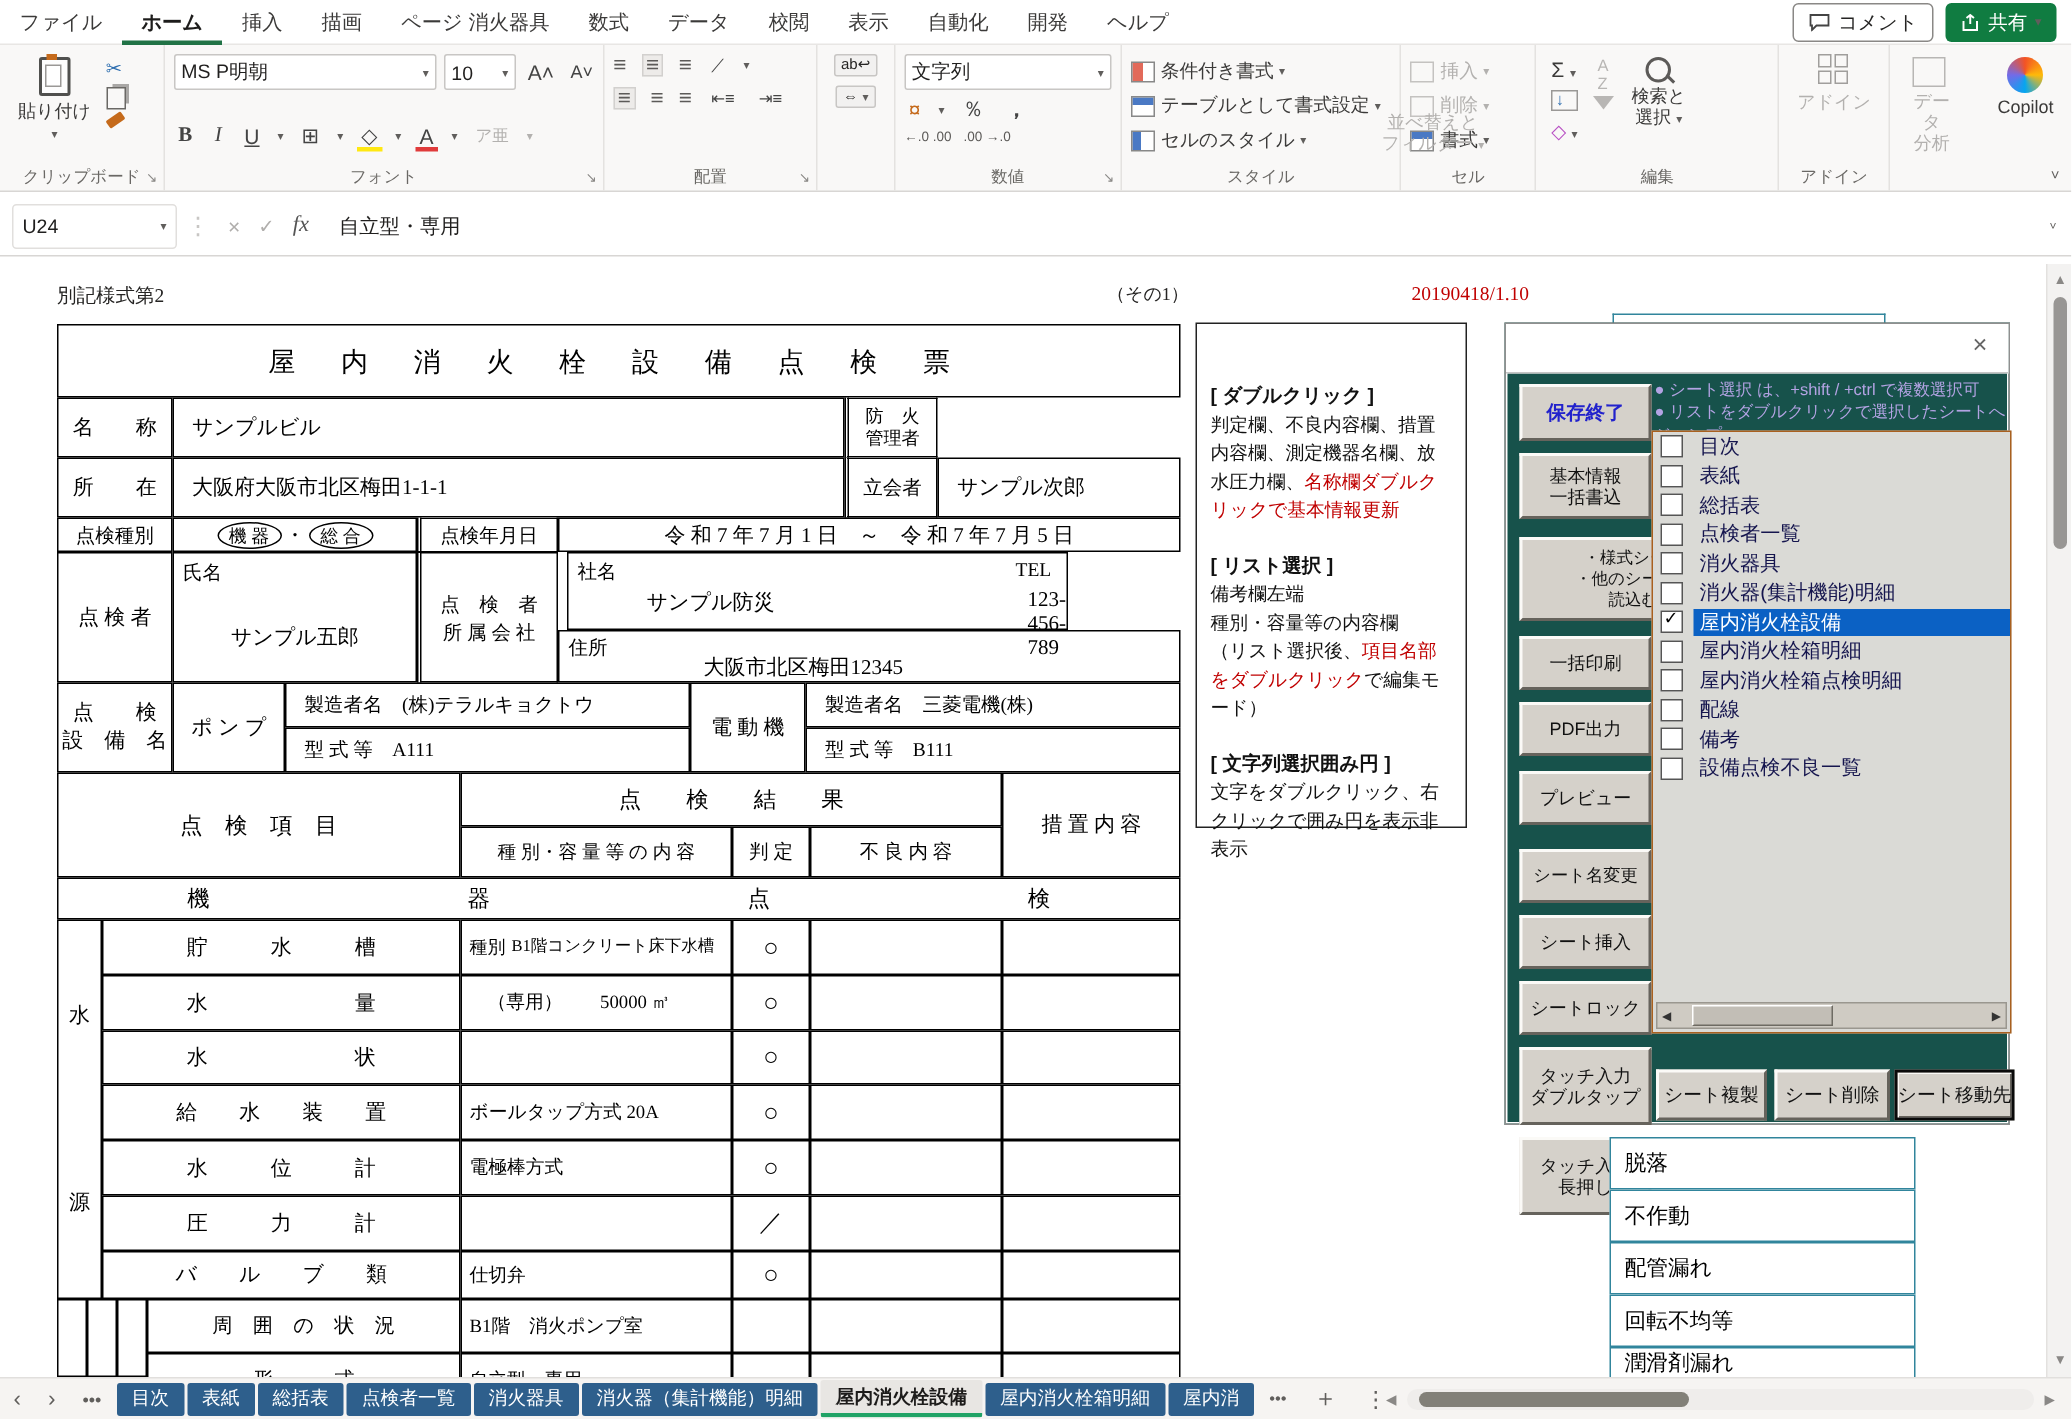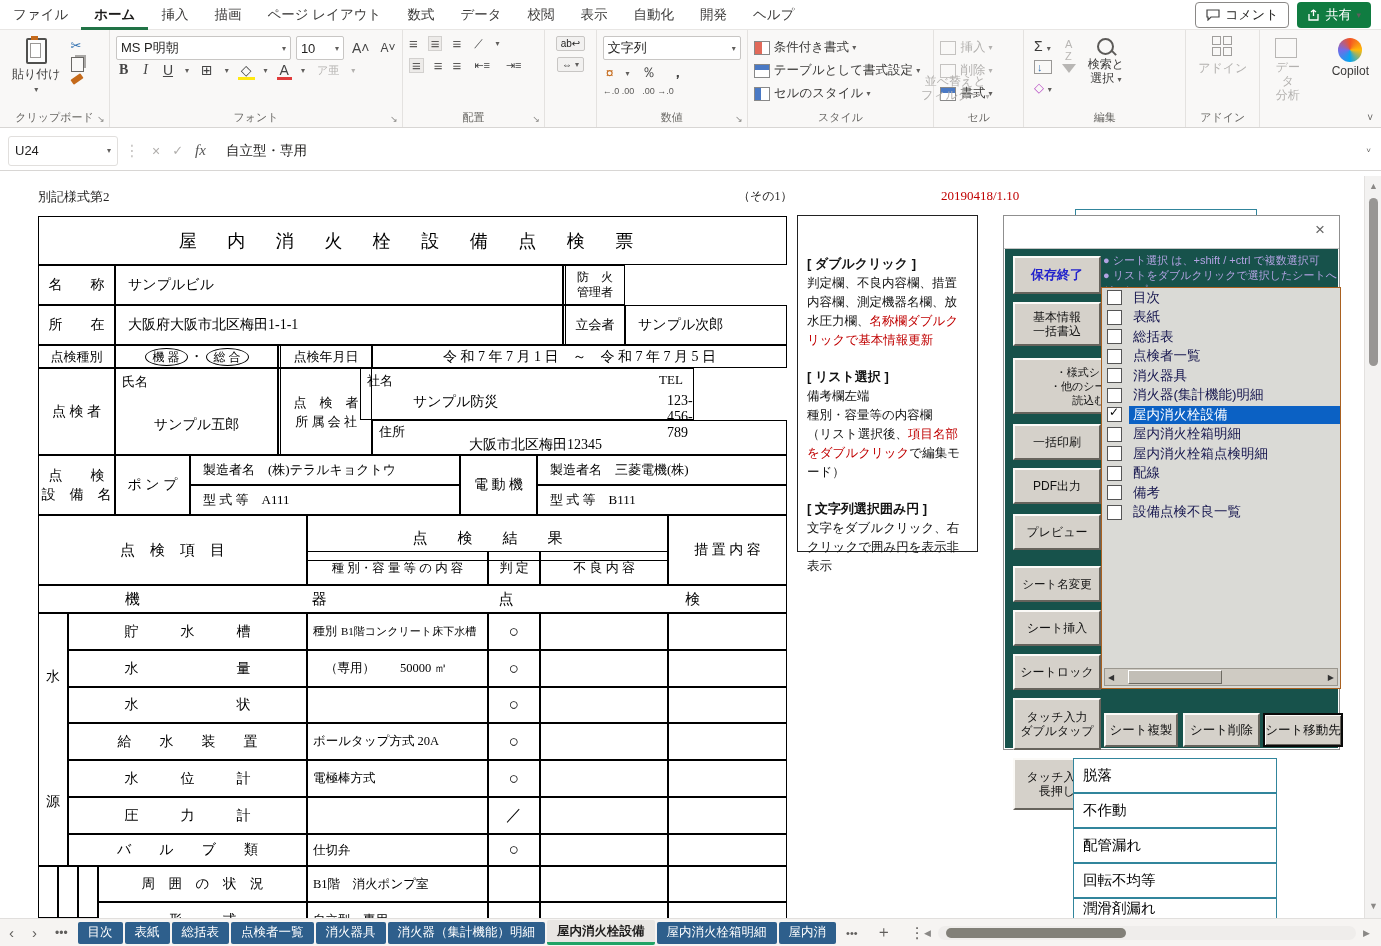--- a/index.html
+++ b/index.html
@@ -30,21 +30,21 @@
   .fmt{font-size:14px;color:#444;padding:0 3px;}
   .ubar{display:inline-block;position:relative;}
   .ubar i{position:absolute;left:0;right:0;bottom:-2px;height:3px;}
   .bars{font-size:15px;color:#5c5a58;line-height:13px;}
   .boxed{border:1px solid #c8c6c4;border-radius:2px;background:#f2f1f0;padding:1px 4px;display:flex;align-items:center;gap:3px;}
   .dis{color:#b3b1af !important;}
   .sty-ic{width:14px;height:12px;border:1px solid #888;display:inline-block;margin-right:4px;}
   .sty1{background:linear-gradient(90deg,#e26a5a 50%,#fff 50%);}
   .sty2{background:linear-gradient(180deg,#4a79c4 40%,#fff 40%);}
   .sty3{background:linear-gradient(90deg,#4a79c4 40%,#fff 40%);}
-  .smallrow{font-size:12.5px;color:#3b3a39;display:flex;align-items:center;margin:3px 0;font-family:Liberation Serif, serif;}
+  .smallrow{font-size:12.5px;color:#3b3a39;display:flex;align-items:center;margin:3px 0;}
   .twoline{font-size:12px;color:#3b3a39;text-align:center;line-height:14px;}
   .grid4{width:22px;height:22px;display:grid;grid-template-columns:9px 9px;grid-template-rows:9px 9px;gap:2px;}
   .grid4 i{border:1.5px solid #a09e9c;}
   .copilot{width:24px;height:24px;border-radius:50%;background:conic-gradient(#f35325,#ffba08,#05a6f0,#736be8,#f35325);}
   .icon-search{width:13px;height:13px;border:2px solid #5c5a58;border-radius:50%;position:relative;}
   .icon-search::after{content:"";position:absolute;width:6px;height:2px;background:#5c5a58;transform:rotate(45deg);right:-5px;bottom:-1px;}
   .funnel{width:0;height:0;border-left:7px solid transparent;border-right:7px solid transparent;border-top:9px solid #b8b6b4;}
   
   .fbar{left:0;top:131px;width:1381px;height:40px;background:#fff;border-bottom:1px solid #d8d6d4;display:flex;align-items:center;}
   .namebox{width:96px;height:28px;margin-left:8px;border:1px solid #e1dfdd;border-radius:3px;display:flex;align-items:center;padding:0 6px;font-size:13px;color:#201f1e;}
@@ -96,21 +96,21 @@
 </head>
 <body>
 
 <div class="screen">
 
   <div class="abs menubar">
     <div class="rtab">ファイル</div>
     <div class="rtab active">ホーム</div>
     <div class="rtab">挿入</div>
     <div class="rtab">描画</div>
-    <div class="rtab">ページ レイアウト</div>
+    <div class="rtab">ページ 消火器具</div>
     <div class="rtab">数式</div>
     <div class="rtab">データ</div>
     <div class="rtab">校閲</div>
     <div class="rtab">表示</div>
     <div class="rtab">自動化</div>
     <div class="rtab">開発</div>
     <div class="rtab">ヘルプ</div>
     <div class="menubar-right">
       <div class="comment-btn">
         <svg width="14" height="12" viewBox="0 0 14 12">
@@ -137,21 +137,21 @@
       </div>
       <div class="minicol">
         <span style="color:#2f6fb0;">✂</span>
         <span style="width:11px;height:13px;border:1.5px solid #6a6865;box-shadow:3px -3px 0 -1px #a9a7a5;display:inline-block;"></span>
         <span style="width:12px;height:6px;background:#c56a1b;display:inline-block;transform:rotate(-35deg);border-radius:1px;"></span>
       </div>
       <span class="rgroup-label">クリップボード</span>
       <span class="launcher">↘</span>
     </div>
 
-    <div class="rgroup" style="width:280px;flex-direction:column;gap:2px;">
+    <div class="rgroup" style="width:280px;flex-direction:column;gap:22px;">
       <div class="fontrow">
         <div class="selbox" style="width:165px;justify-content:space-between;">
           <span>MS P明朝</span>
             <span class="car">▾</span>
         </div>
         <div class="selbox" style="width:38px;justify-content:space-between;">
           <span>10</span>
             <span class="car">▾</span>
         </div>
         <span class="fmt">A˄</span>
@@ -319,21 +319,21 @@
       <div class="cell" style="left:334px;top:129px;width:415px;height:23px;">令 和 7 年 7 月 1 日　～　令 和 7 年 7 月 5 日</div>
 
       <div class="cell" style="left:0;top:152px;width:77px;height:87px;">点 検 者</div>
       <div class="cell" style="left:77px;top:152px;width:163px;height:87px;">
         <span class="abs" style="left:6px;top:4px;font-size:13px;">氏名</span>
         <span style="margin-top:26px;">サンプル五郎</span>
       </div>
       <div class="cell" style="left:240px;top:152px;width:94px;height:87px;font-size:13px;line-height:19px;border-left:3px double #000;">
           <span style="text-align:center;"><span>点　検　者</span><br><span>所 属 会 社</span></span>
         </div>
-      <div class="cell" style="left:322px;top:152px;width:334px;height:52px;">
+      <div class="cell" style="left:340px;top:152px;width:334px;height:52px;">
         <span class="abs" style="left:6px;top:3px;font-size:13px;">社名</span>
         <span class="abs" style="left:52px;top:24px;">サンプル防災</span>
         <span class="abs" style="left:298px;top:3px;font-size:13px;">TEL</span>
         <span class="abs" style="left:306px;top:24px;">123-456-789</span>
       </div>
       <div class="cell" style="left:334px;top:204px;width:415px;height:35px;">
         <span class="abs" style="left:6px;top:2px;font-size:13px;">住所</span>
         <span class="abs" style="left:96px;top:15px;">大阪市北区梅田12345</span>
       </div>
 
@@ -341,21 +341,21 @@
           <span style="text-align:center;"><span>点　　検</span><br><span>設　備　名</span></span>
         </div>
       <div class="cell" style="left:77px;top:239px;width:75px;height:60px;">ポ ン プ</div>
       <div class="cell cl" style="left:152px;top:239px;width:270px;height:30px;font-size:13px;">製造者名　(株)テラルキョクトウ</div>
       <div class="cell cl" style="left:152px;top:269px;width:270px;height:30px;font-size:13px;">型 式 等　A111</div>
       <div class="cell" style="left:422px;top:239px;width:77px;height:60px;">電 動 機</div>
       <div class="cell cl" style="left:499px;top:239px;width:250px;height:30px;font-size:13px;">製造者名　三菱電機(株)</div>
       <div class="cell cl" style="left:499px;top:269px;width:250px;height:30px;font-size:13px;">型 式 等　B111</div>
 
       <div class="cell" style="left:0;top:299px;width:269px;height:70px;font-size:15px;">点　検　項　目</div>
-      <div class="cell" style="left:269px;top:299px;width:361px;height:46px;font-size:15px;">点　　検　　結　　果</div>
+      <div class="cell" style="left:269px;top:299px;width:361px;height:36px;font-size:15px;">点　　検　　結　　果</div>
       <div class="cell" style="left:269px;top:335px;width:181px;height:34px;font-size:12.5px;">種 別・容 量 等 の 内 容</div>
       <div class="cell" style="left:450px;top:335px;width:52px;height:34px;font-size:13px;">判 定</div>
       <div class="cell" style="left:502px;top:335px;width:128px;height:34px;font-size:13px;">不 良 内 容</div>
       <div class="cell" style="left:630px;top:299px;width:119px;height:70px;font-size:14px;">措 置 内 容</div>
 
       <div class="cell" style="left:0;top:369px;width:749px;height:28px;justify-content:space-around;font-size:15px;">
         <span>機</span>
           <span>器</span>
           <span>点</span>
           <span>検</span>

